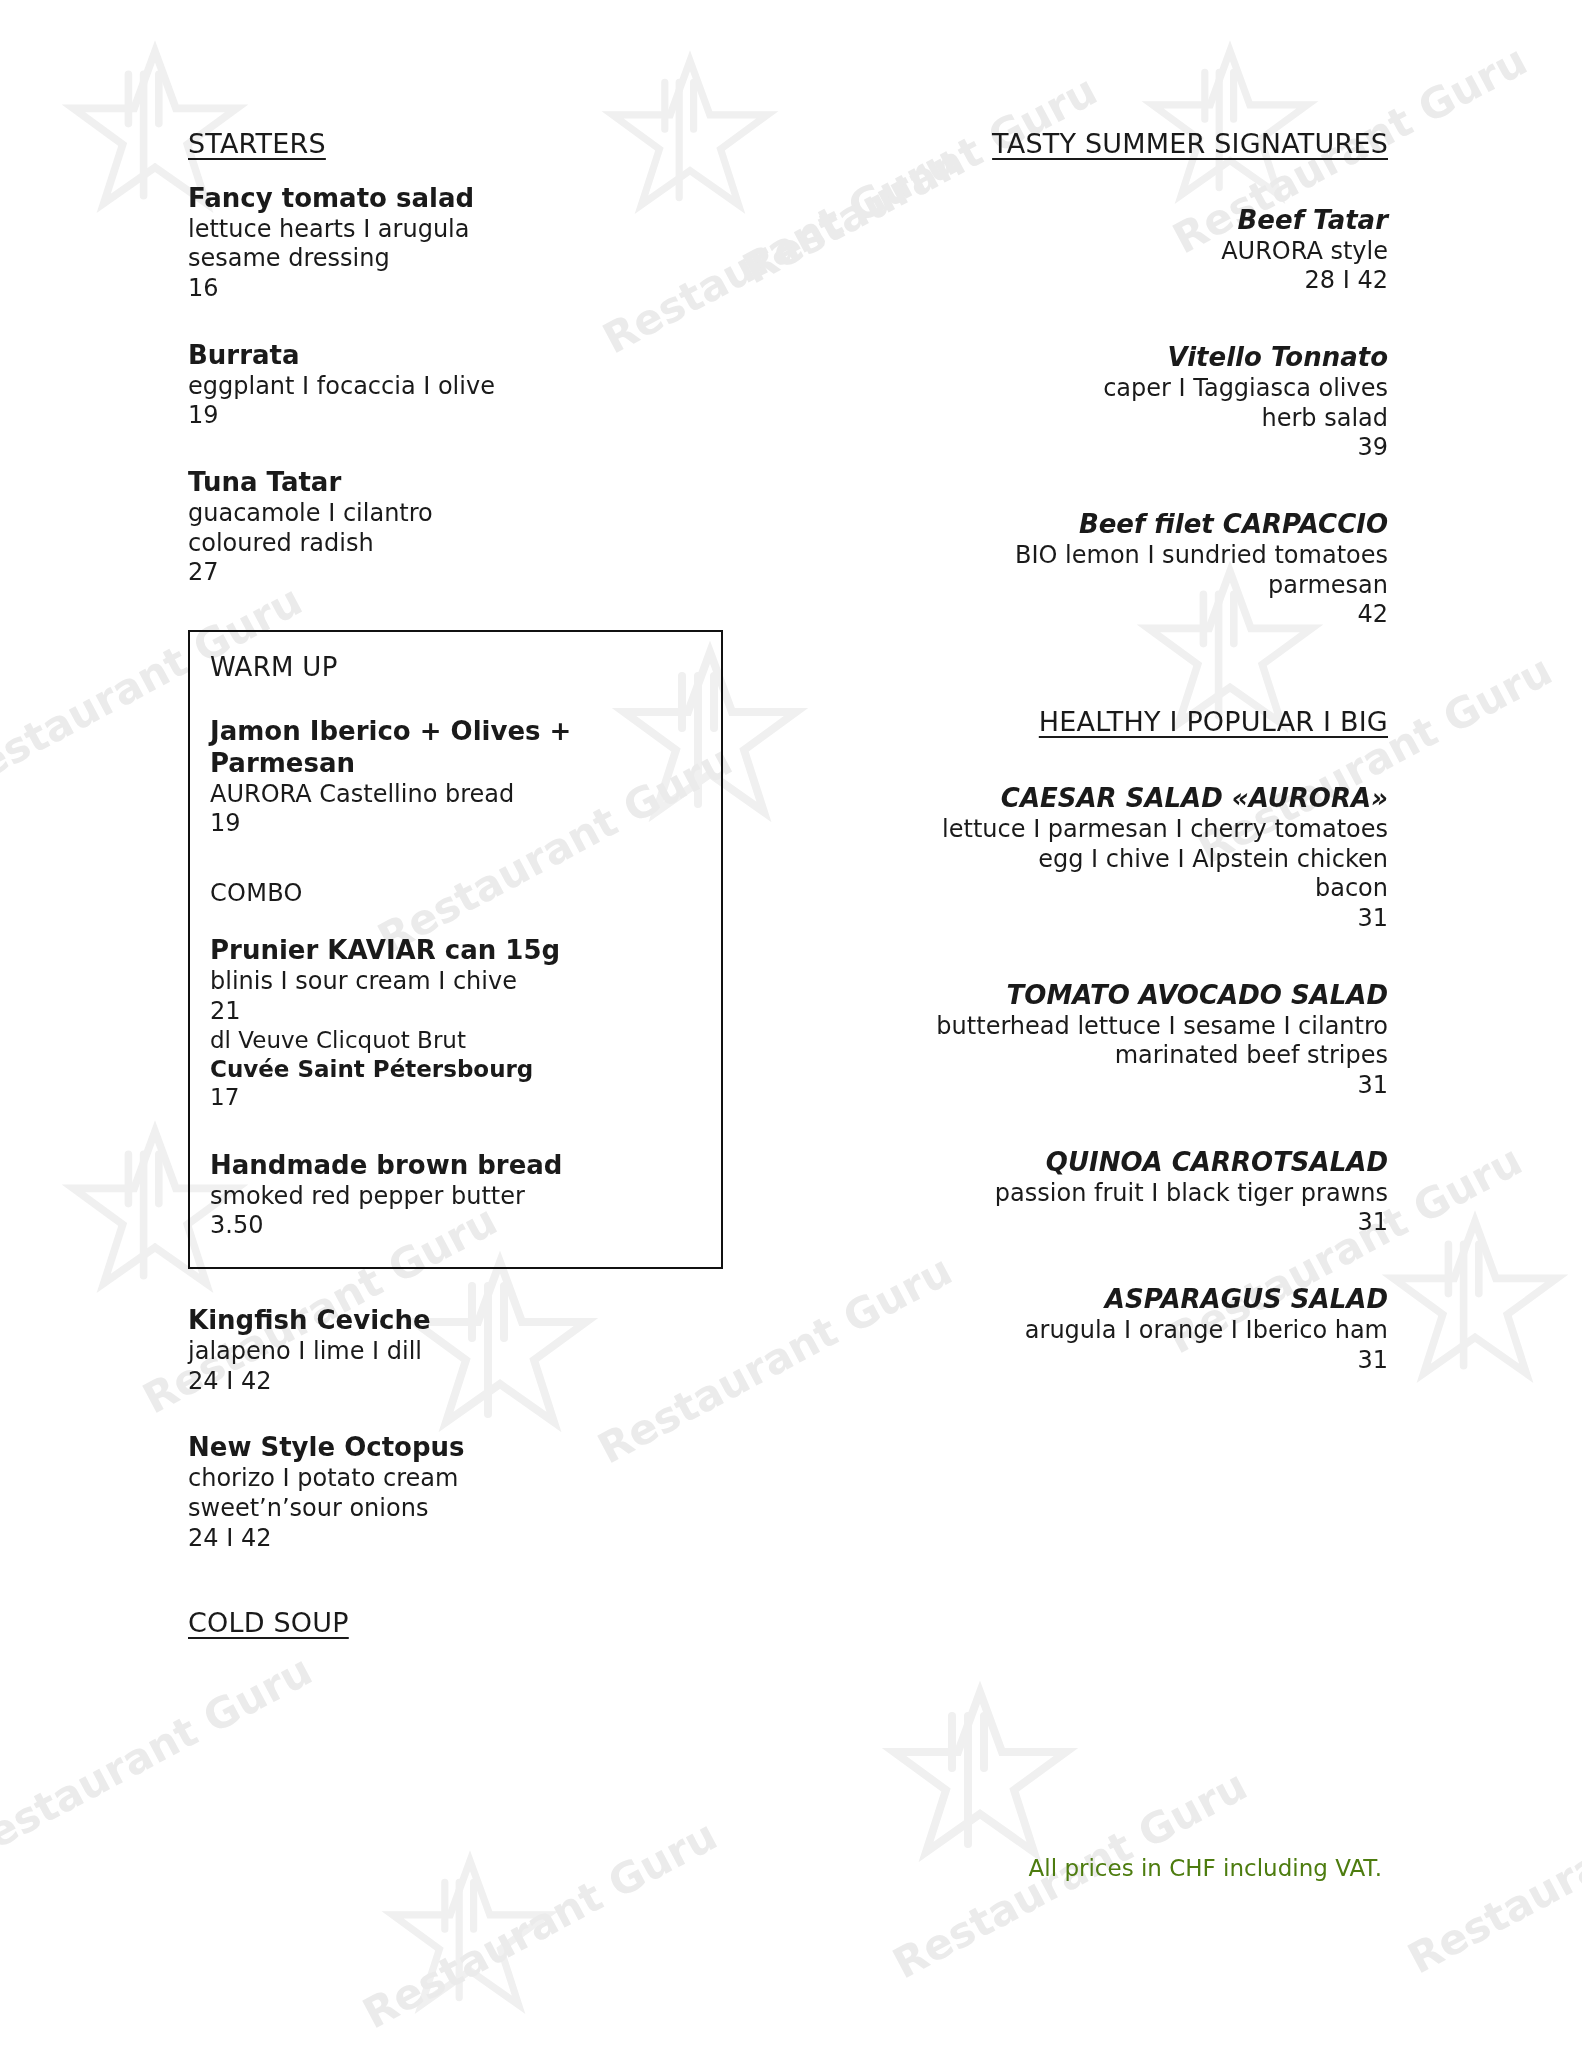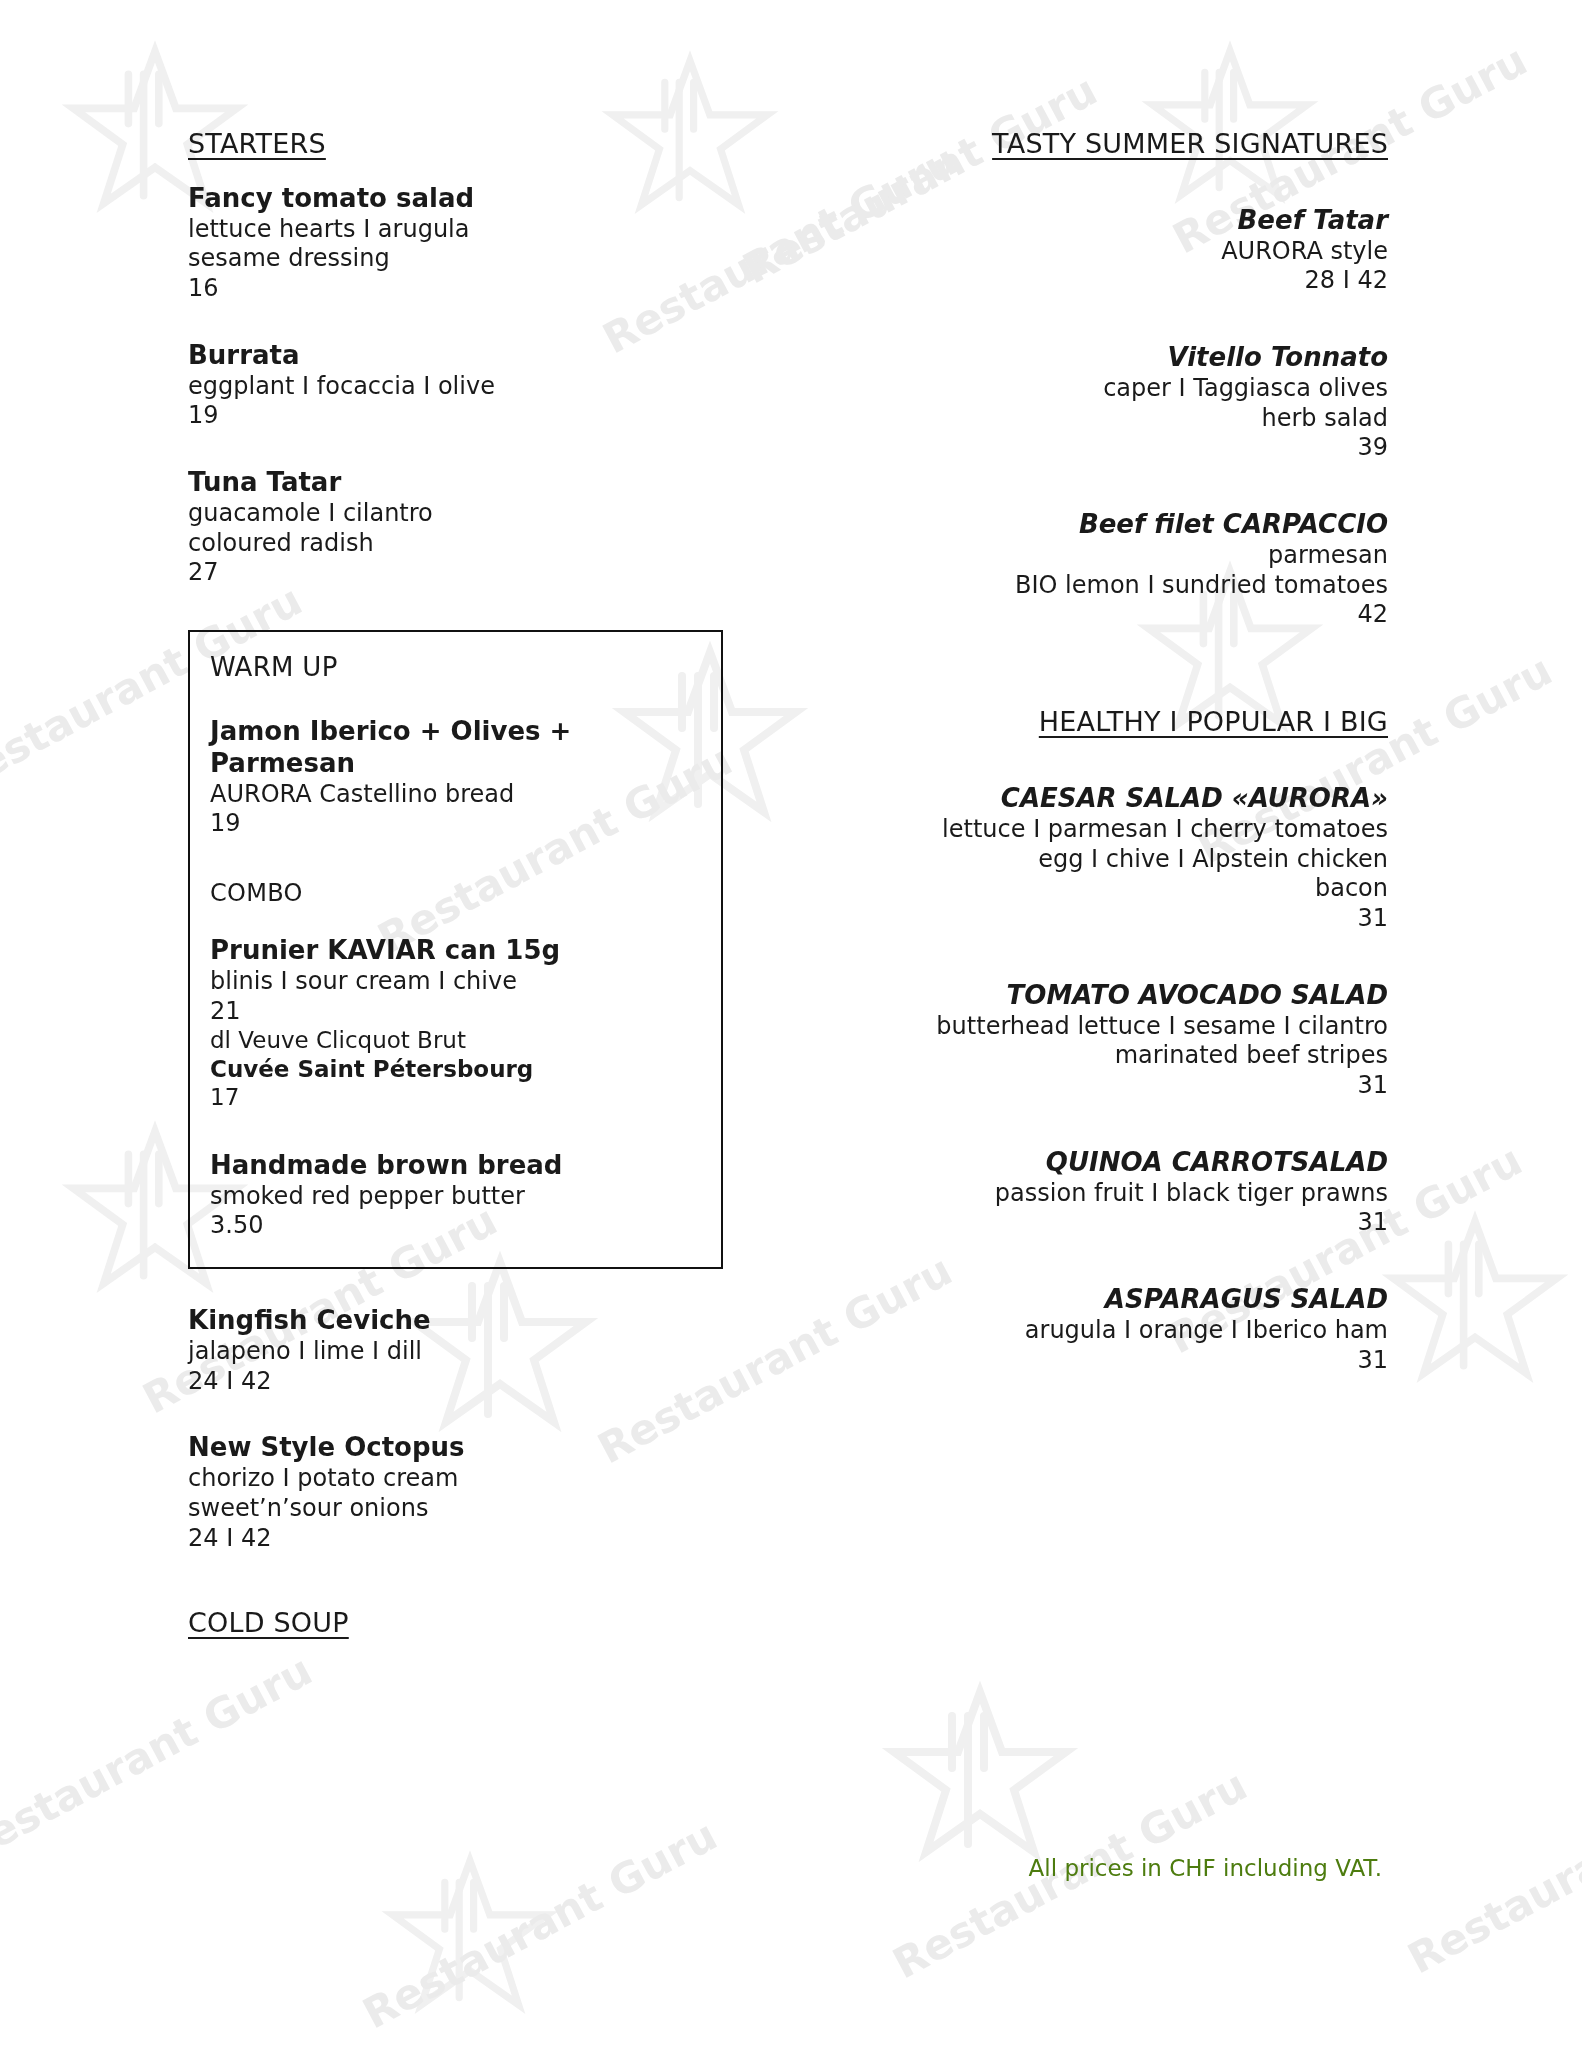--- a/index.html
+++ b/index.html
@@ -288,22 +288,22 @@
 
       <div class="dish">
         <div class="dish-name">Vitello Tonnato</div>
         <div class="dish-desc">caper I Taggiasca olives</div>
         <div class="dish-desc">herb salad</div>
         <div class="dish-price">39</div>
       </div>
 
       <div class="dish">
         <div class="dish-name">Beef filet CARPACCIO</div>
+        <div class="dish-desc">BIO lemon I sundried tomatoes</div>
         <div class="dish-desc">parmesan</div>
-        <div class="dish-desc">BIO lemon I sundried tomatoes</div>
         <div class="dish-price">42</div>
       </div>
 
       <h2 class="section-head rhead-gap">HEALTHY I POPULAR I BIG</h2>
 
       <div class="dish">
         <div class="dish-name">CAESAR SALAD «AURORA»</div>
         <div class="dish-desc">lettuce I parmesan I cherry tomatoes</div>
         <div class="dish-desc">egg I chive I Alpstein chicken</div>
         <div class="dish-desc">bacon</div>

